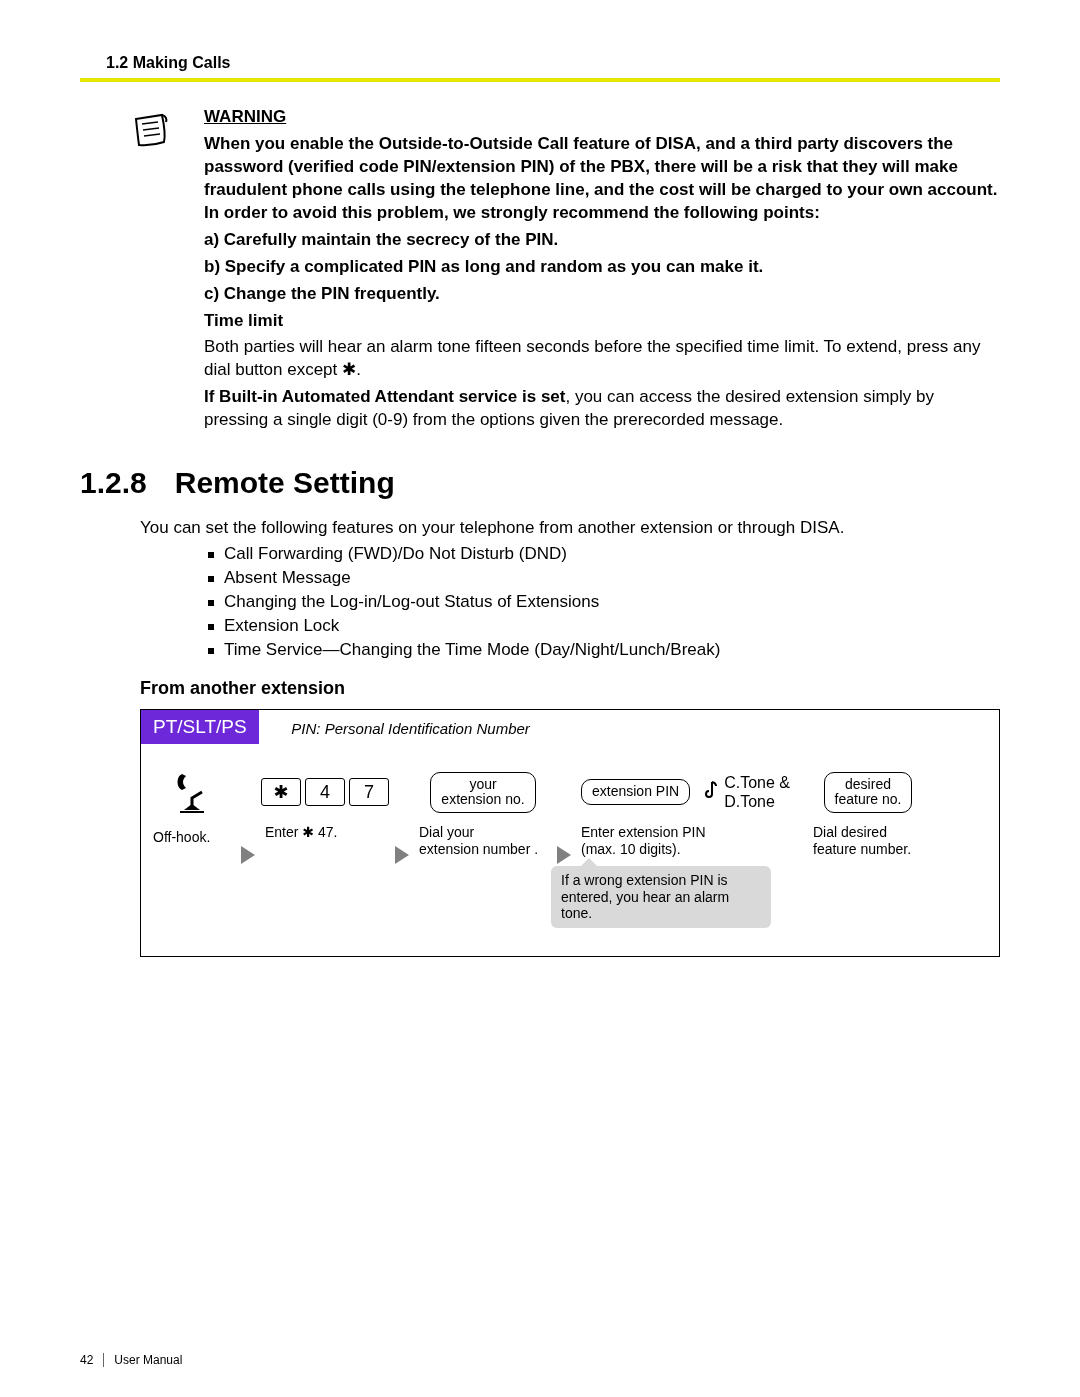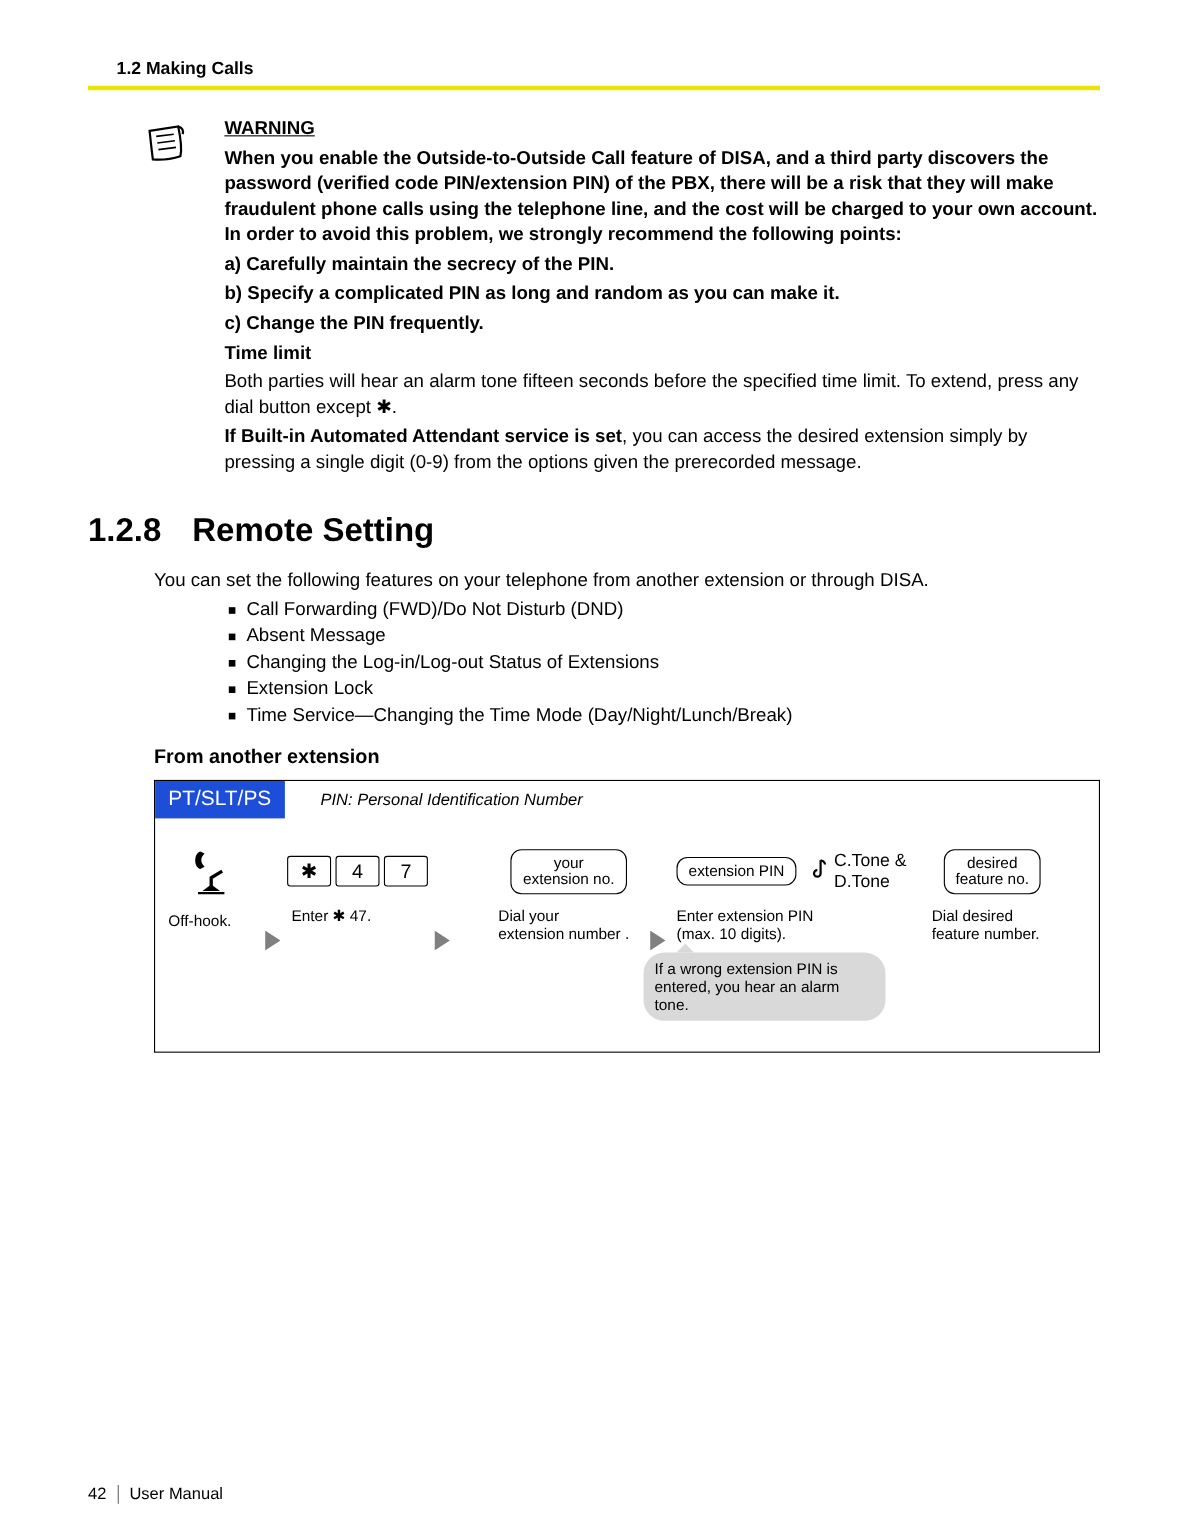--- a/index.html
+++ b/index.html
@@ -68,21 +68,21 @@
     margin: 18px 0 10px 60px;
   }
   .procedure {
     margin-left: 60px;
     border: 1.5px solid #000;
     position: relative;
     padding: 0 0 28px 0;
   }
   .proc-tab {
     display: inline-block;
-    background: #1d4ed8;
+    background: #6d28d9;
     color: #fff;
     padding: 6px 12px;
     font-size: 19px;
   }
   .proc-caption {
     display: inline-block;
     font-style: italic;
     font-size: 15px;
     margin-left: 28px;
     vertical-align: middle;
@@ -132,40 +132,40 @@
     line-height: 1.1;
     flex-direction: column;
   }
   .tone-col {
     font-size: 16px;
     line-height: 1.2;
     text-align: left;
   }
   .speech {
     background: #d9d9d9;
-    border-radius: 19px;
+    border-radius: 6px;
     padding: 6px 10px;
     font-size: 14px;
     line-height: 1.2;
     position: relative;
     margin-top: 8px;
   }
   .speech::before {
     content: "";
     position: absolute;
     top: -8px; left: 30px;
     border: 8px solid transparent;
     border-bottom-color: #d9d9d9;
     border-top: none;
   }
   .footer {
     position: absolute;
     bottom: 30px;
     left: 80px;
-    font-size: 15px;
+    font-size: 12px;
   }
   .footer .pg {
     border-right: 1px solid #666;
     padding-right: 10px;
     margin-right: 10px;
   }
 </style>
 </head>
 <body>
 
@@ -244,21 +244,21 @@
         </div>
         <div class="label" style="width:120px;">Enter  ✱ 47.</div>
       </div>
 
       <span class="arrow">
         <svg width="14" height="18">
             <polygon points="0,0 14,9 0,18" fill="#808080"></polygon>
           </svg>
       </span>
 
-      <div class="step" style="width:128px;margin-left:34px;">
+      <div class="step" style="width:128px;">
         <div style="height:44px; display:flex; align-items:center;">
           <span class="roundbox">
             <span>your</span>
             <span>extension no.</span>
           </span>
         </div>
         <div class="label" style="width:128px; white-space:pre-line;">Dial your
 extension number  .</div>
       </div>
 

